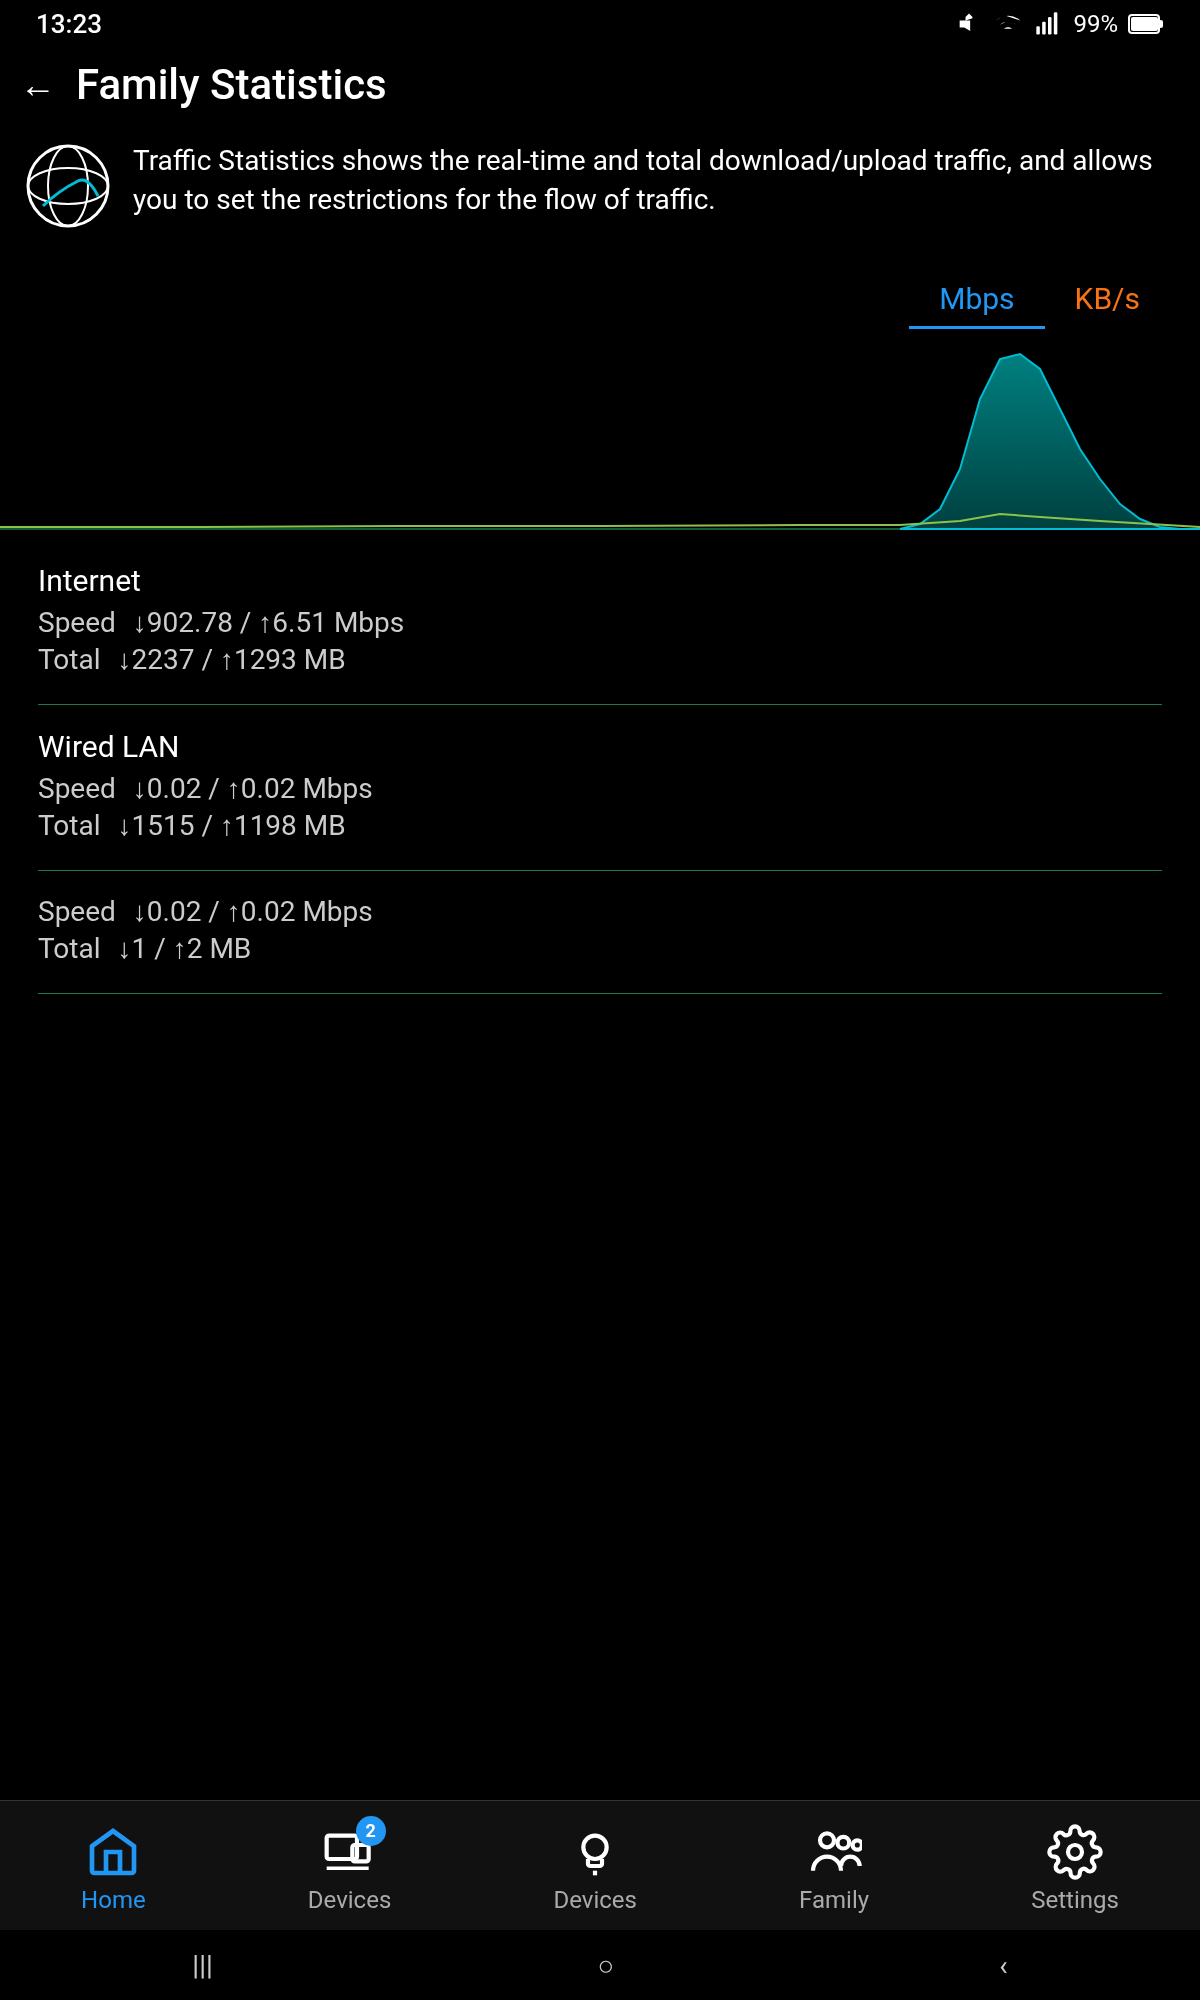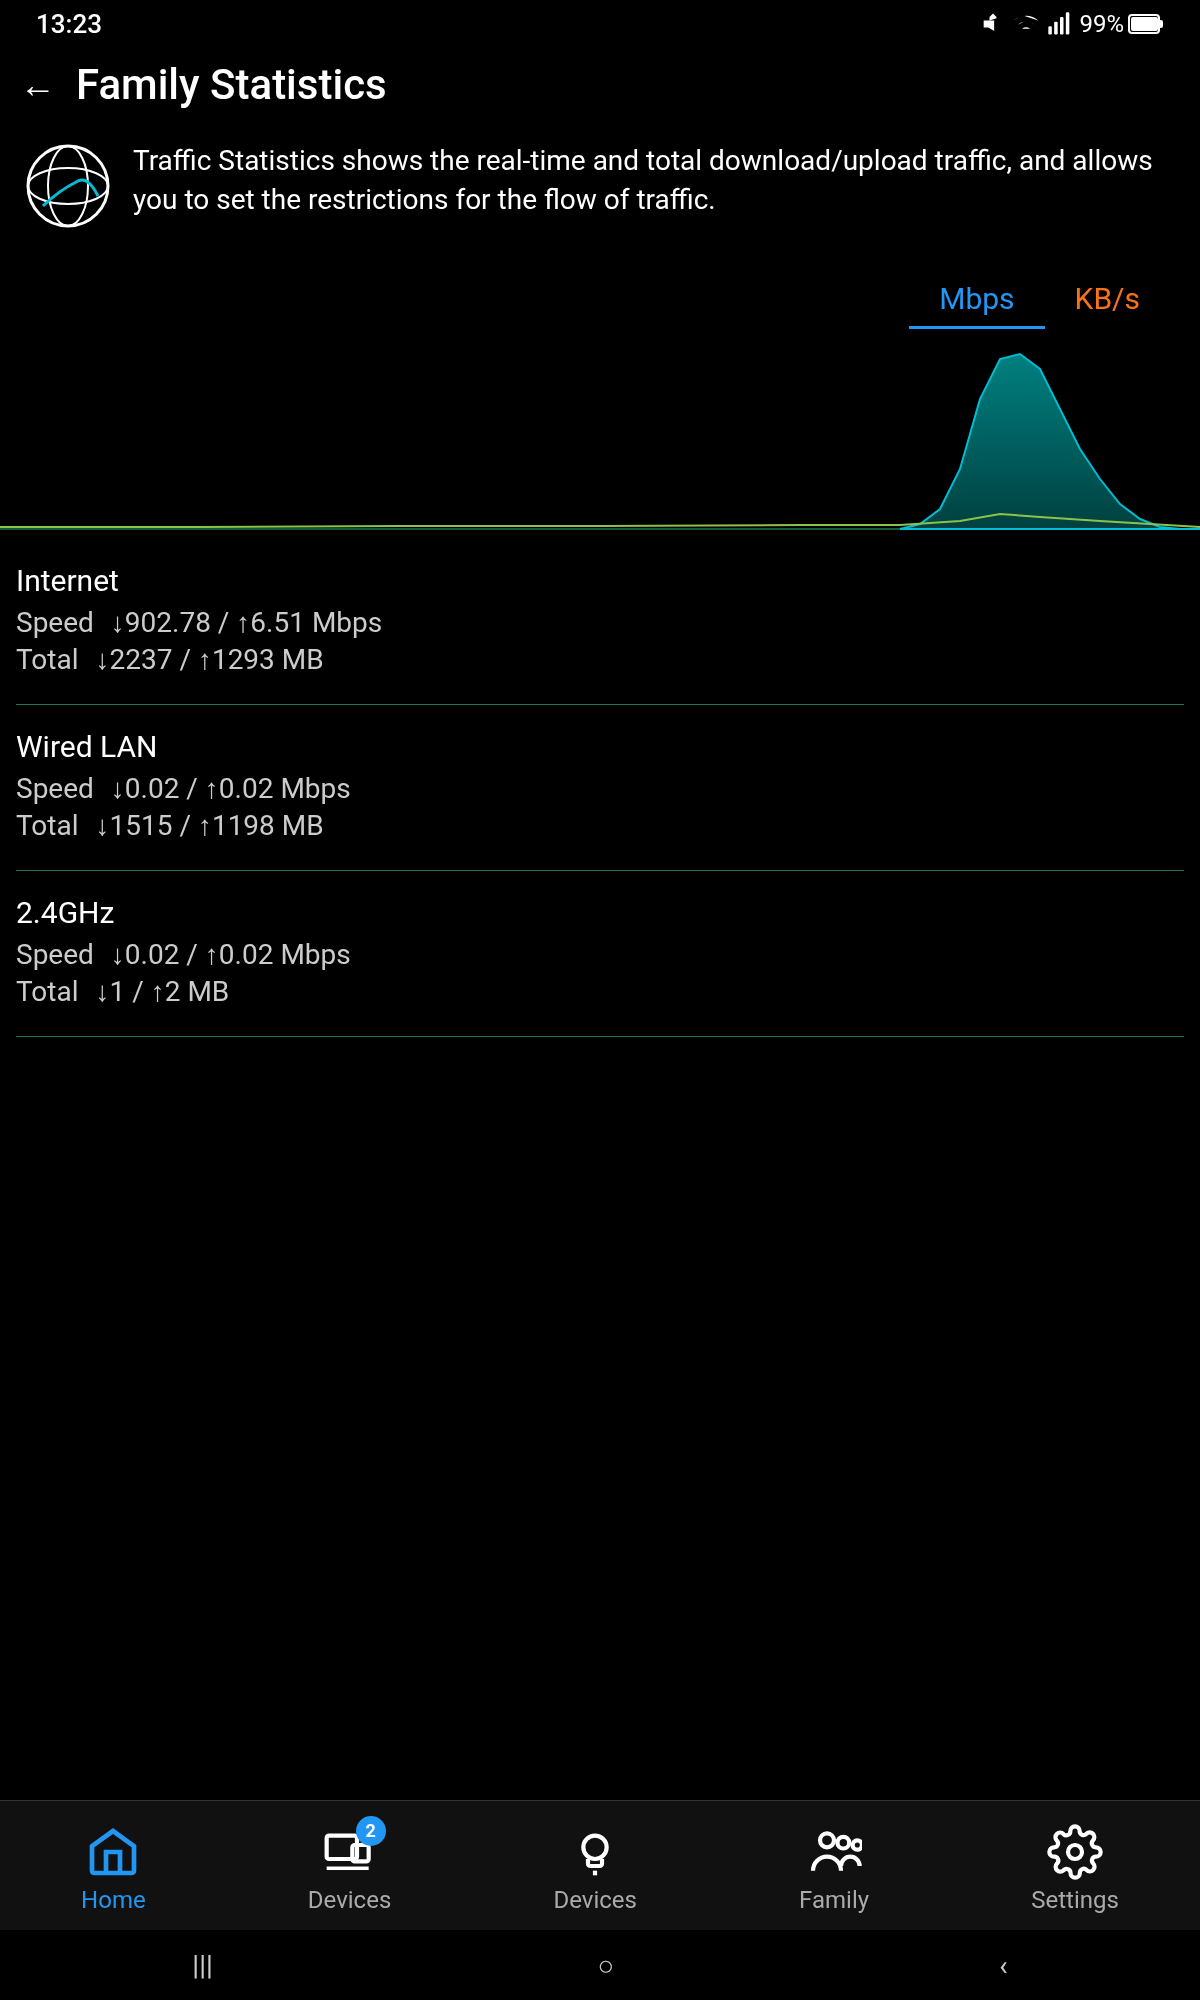--- a/index.html
+++ b/index.html
@@ -22,21 +22,21 @@
       height: 48px;
     }
     .status-time {
       font-size: 26px;
       font-weight: 500;
       color: #fff;
     }
     .status-icons {
       display: flex;
       align-items: center;
-      gap: 4px;
+      gap: 10px;
     }
     .status-icons span {
       font-size: 22px;
       color: #fff;
     }
 
     
     .header {
       display: flex;
       align-items: center;
@@ -96,21 +96,21 @@
     
     .chart-area {
       position: relative;
       width: 100%;
       height: 200px;
       margin-bottom: 0;
     }
 
     
     .stats-section {
-      padding: 0 16px;
+      padding: 0 38px;
     }
     .stat-block {
       padding: 24px 0;
       border-bottom: 1.5px solid #1a7a4a;
     }
     .stat-name {
       font-size: 30px;
       color: #fff;
       font-weight: 400;
       margin-bottom: 8px;
@@ -289,21 +289,20 @@
       <span> /  ↑<span>0.02</span> <span>Mbps</span></span>
     </div>
     <div class="stat-row">
       <span class="label">Total</span>
       <span>↓<span>1515</span></span>
       <span> /  ↑<span>1198</span> <span>MB</span></span>
     </div>
   </div>
 
   <div class="stat-block">
-    <div class="stat-name">2.4GHz</div>
     <div class="stat-row">
       <span class="label">Speed</span>
       <span>↓<span>0.02</span></span>
       <span> /  ↑<span>0.02</span> <span>Mbps</span></span>
     </div>
     <div class="stat-row">
       <span class="label">Total</span>
       <span>↓<span>1</span></span>
       <span> /  ↑<span>2</span> <span>MB</span></span>
     </div>

